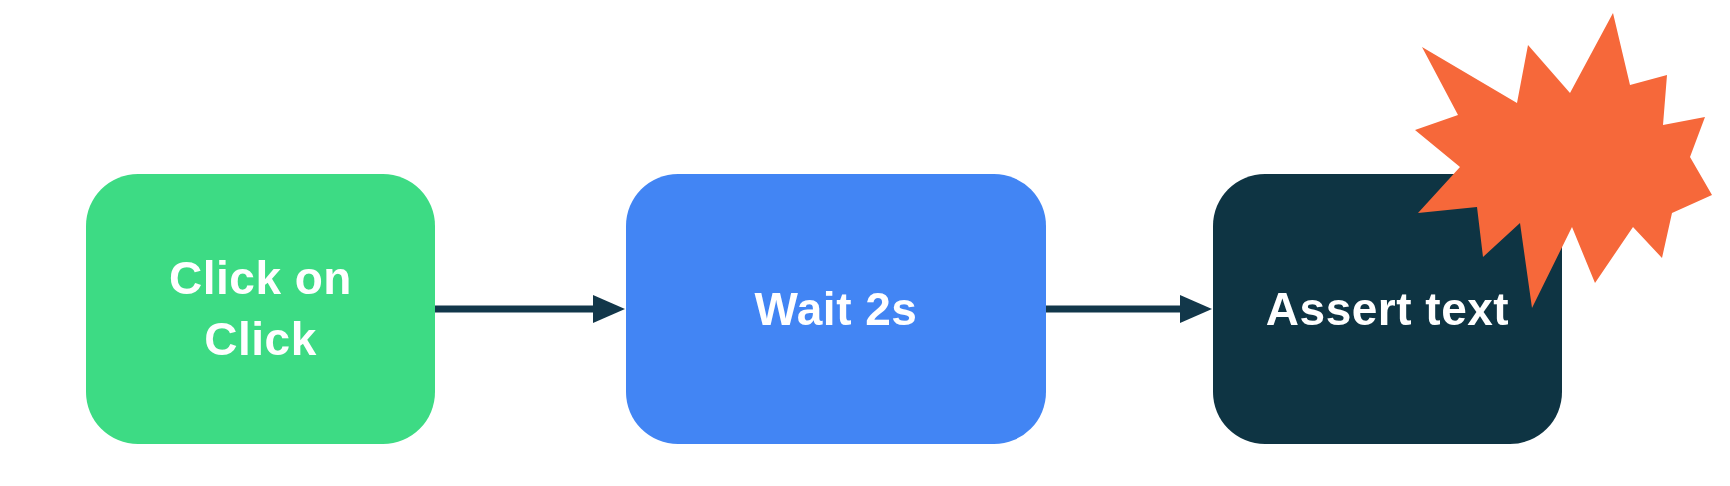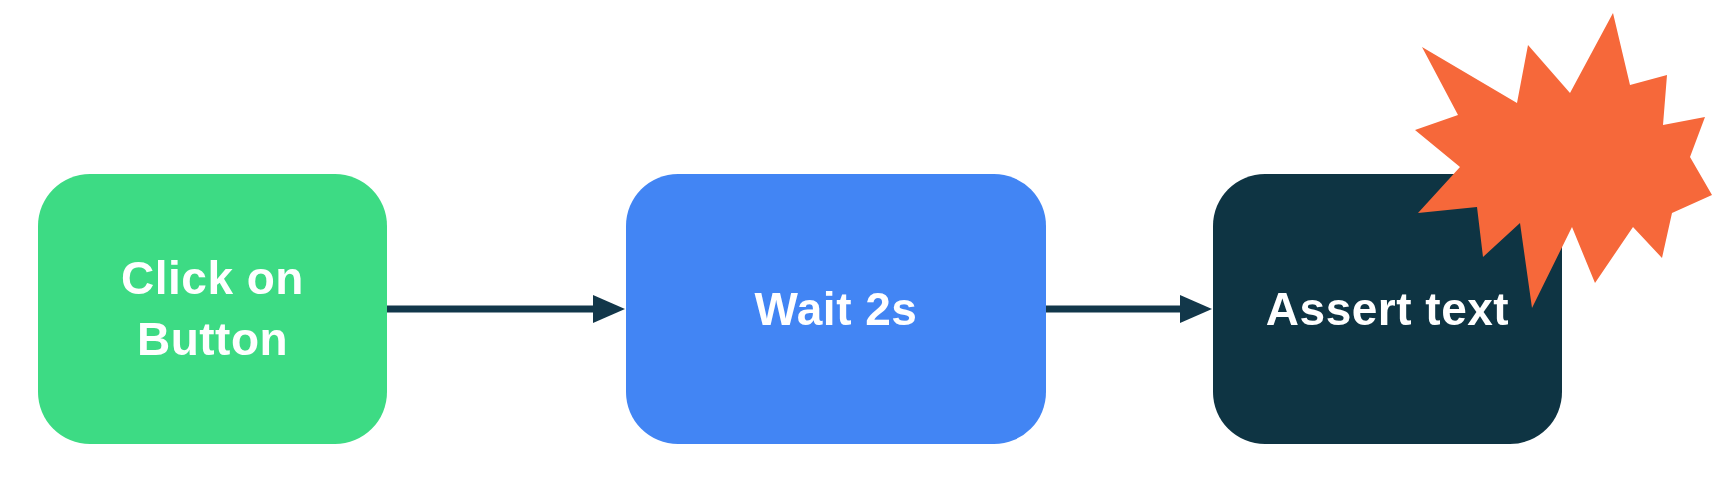--- a/index.html
+++ b/index.html
@@ -50,24 +50,24 @@
     <g>
       <line x1="387" y1="309" x2="598" y2="309" stroke-width="7" style="stroke: rgb(18, 55, 74);"></line>
       <polygon points="593,295 625,309 593,323" style="fill: rgb(18, 55, 74);"></polygon>
     </g>
     <g>
       <line x1="973" y1="309" x2="1185" y2="309" stroke-width="7" style="stroke: rgb(18, 55, 74);"></line>
       <polygon points="1180,295 1212,309 1180,323" style="fill: rgb(18, 55, 74);"></polygon>
     </g>
   </svg>
 
-  <div class="node node-1" style="background-color: rgb(61, 219, 132);">
+  <div class="node node-1" style="background-color: rgb(61, 219, 132); margin-left: 48px;">
     <div class="node-label" style="color: rgb(255, 255, 255);">
       <span class="line">Click on</span>
-      <span class="line">Button</span>
+      <span class="line">Click</span>
     </div>
   </div>
 
   <div class="node node-2" style="background-color: rgb(66, 133, 244);">
     <div class="node-label" style="color: rgb(255, 255, 255);">
       <span class="line">Wait 2s</span>
 
     </div>
   </div>
 

